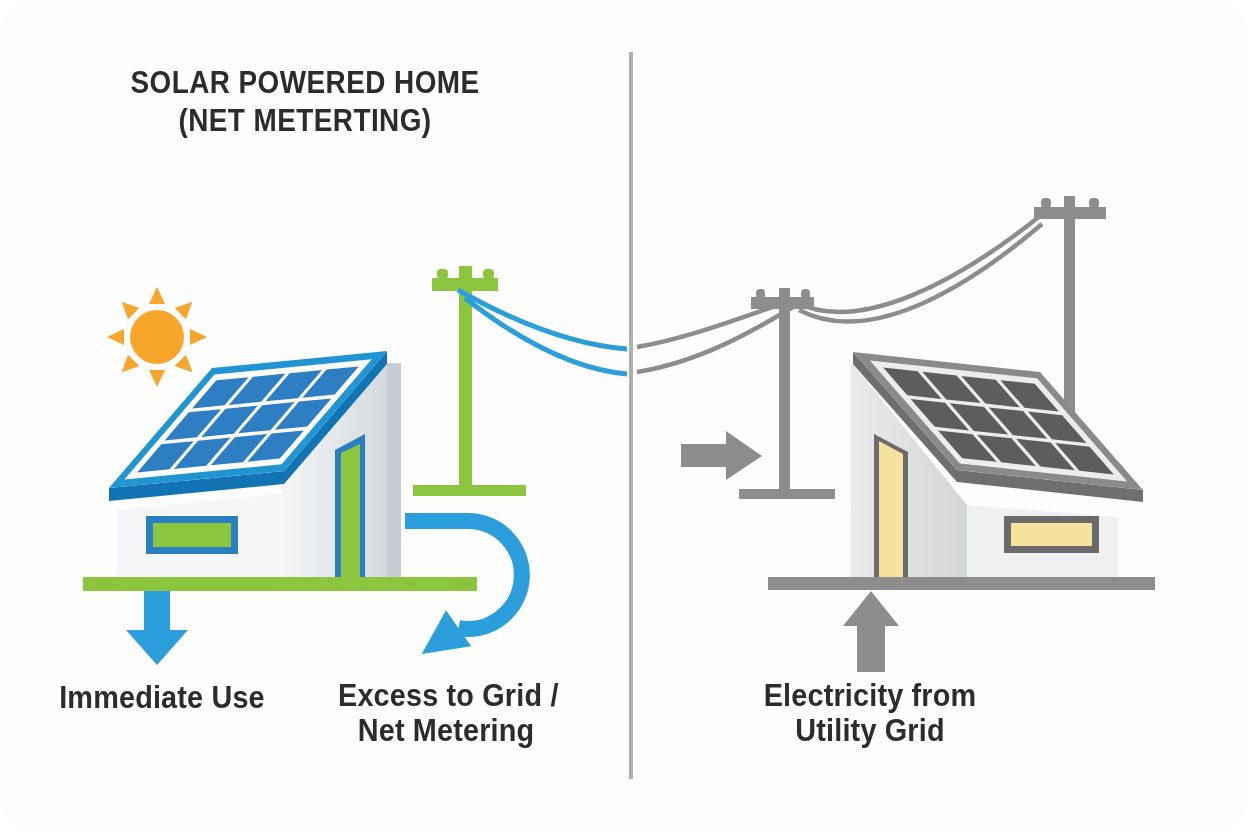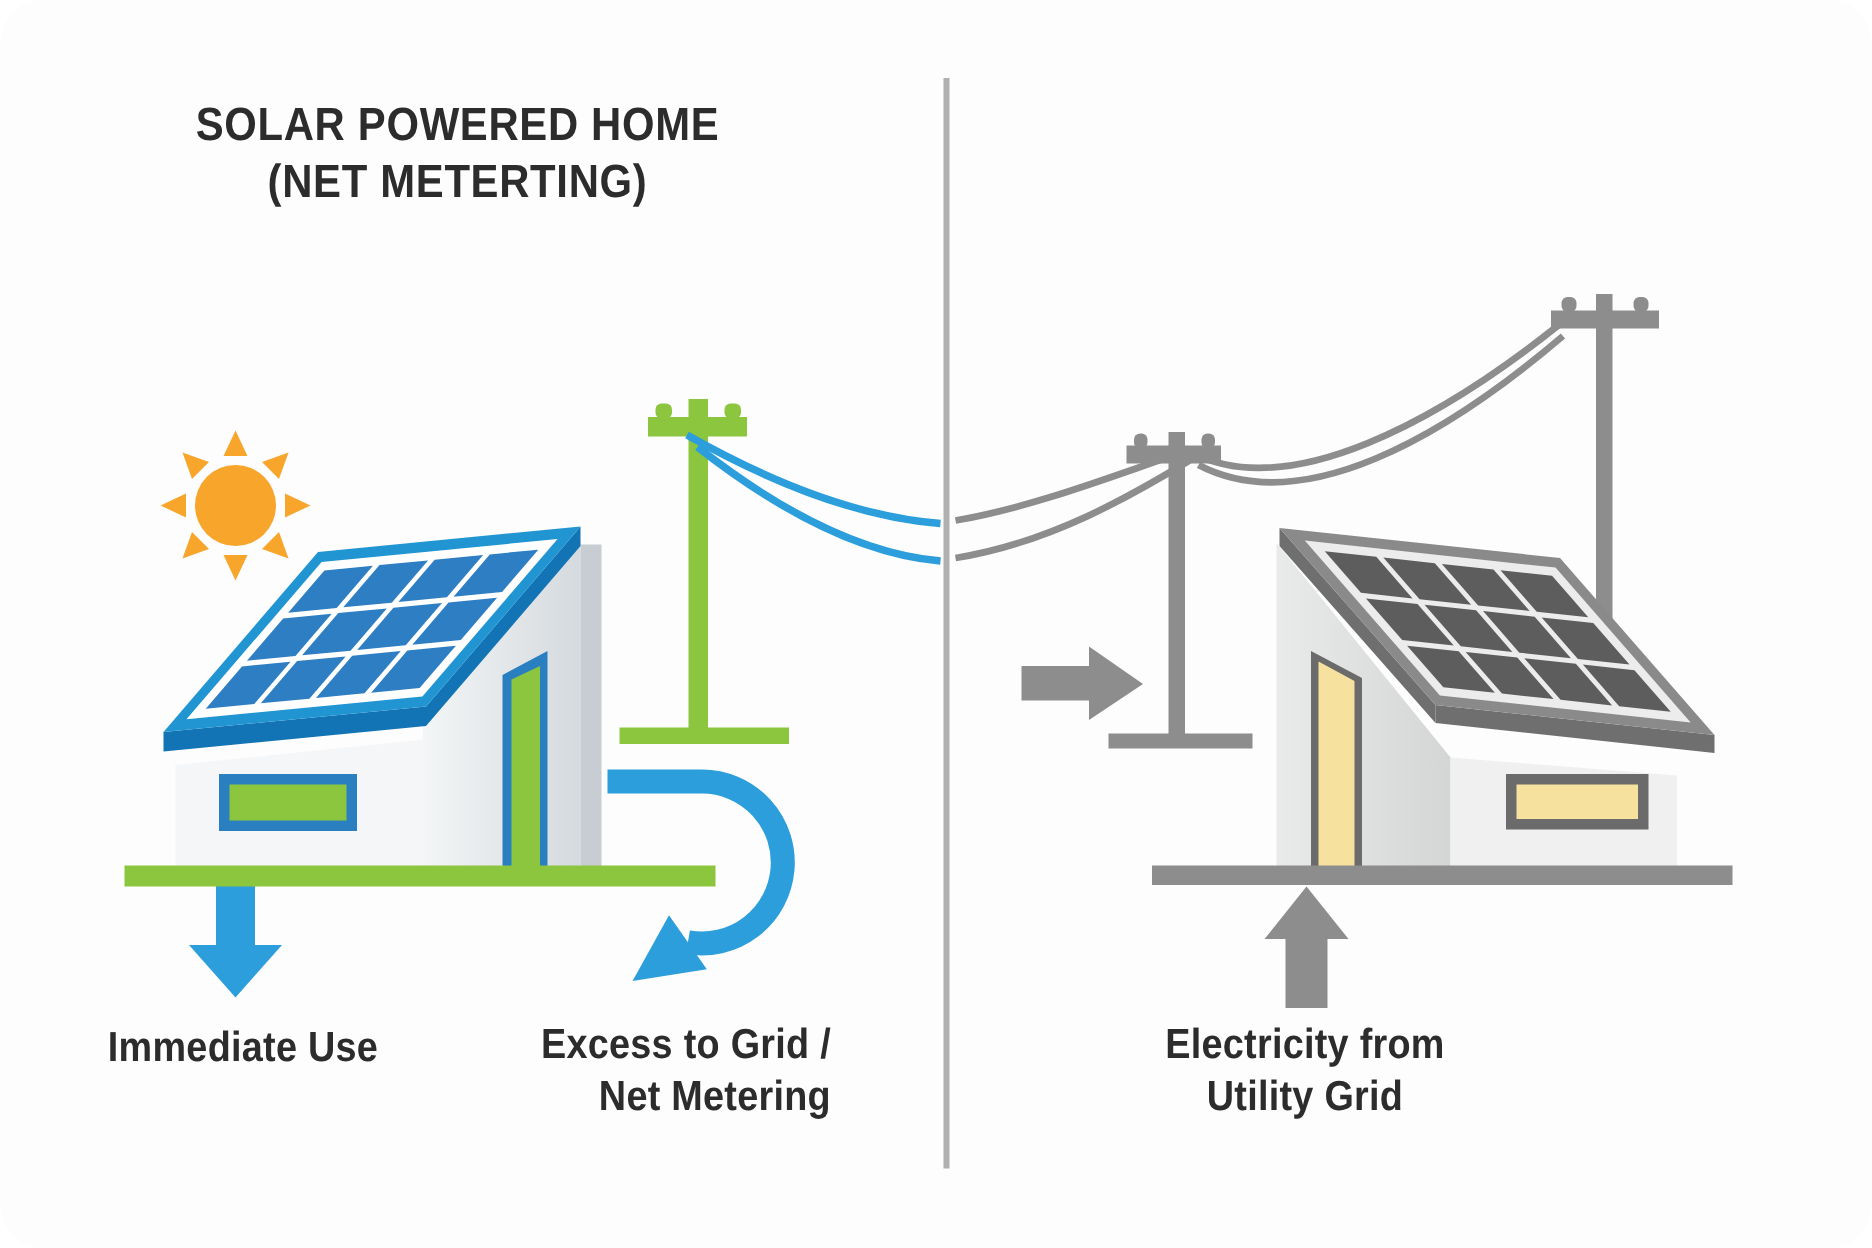--- a/index.html
+++ b/index.html
@@ -4,21 +4,21 @@
 <style>
   html,body{margin:0;padding:0;background:#ffffff;}
   #stage{
     position:relative;width:1248px;height:832px;background:#fdfdfd;overflow:hidden;
     font-family:"Liberation Sans","DejaVu Sans",sans-serif;color:#2c2c2c;border-radius:29px;
   }
   #art{position:absolute;left:0;top:0;width:1248px;height:832px;}
   .txt{position:absolute;font-weight:bold;text-align:center;color:#2c2c2c;}
   .cond{display:block;transform:scaleX(0.9);transform-origin:50% 50%;white-space:nowrap;}
   .title{font-size:31px;line-height:38px;letter-spacing:0.5px;}
-  .lbl{font-size:28px;line-height:35px;letter-spacing:0.2px;}
+  .lbl{font-size:32px;line-height:35px;letter-spacing:0.2px;}
 </style>
 </head>
 <body>
 
 <div id="stage">
 
   <svg id="art" viewBox="0 0 1248 832">
     <defs>
       <linearGradient id="gableL" x1="0" y1="0" x2="1" y2="0">
         <stop offset="0" stop-color="#f3f5f6"></stop>
@@ -187,21 +187,21 @@
   <div class="txt title" style="left:110px;top:64px;width:390px;">
     <span class="cond">SOLAR POWERED HOME</span>
     <span class="cond">(NET METERTING)</span>
   </div>
 
 
   <div class="txt lbl" style="left:42px;top:680px;width:240px;">
     <span class="cond">Immediate Use</span>
   </div>
 
-  <div class="txt lbl" style="left:326px;top:678px;width:240px;text-align:right;">
+  <div class="txt lbl" style="left:326px;top:678px;width:240px;">
     <span class="cond">Excess to Grid /</span>
     <span class="cond">Net Metering</span>
   </div>
 
   <div class="txt lbl" style="left:750px;top:678px;width:240px;text-align:center;">
     <span class="cond">Electricity from</span>
     <span class="cond">Utility Grid</span>
   </div>
 
 </div>

